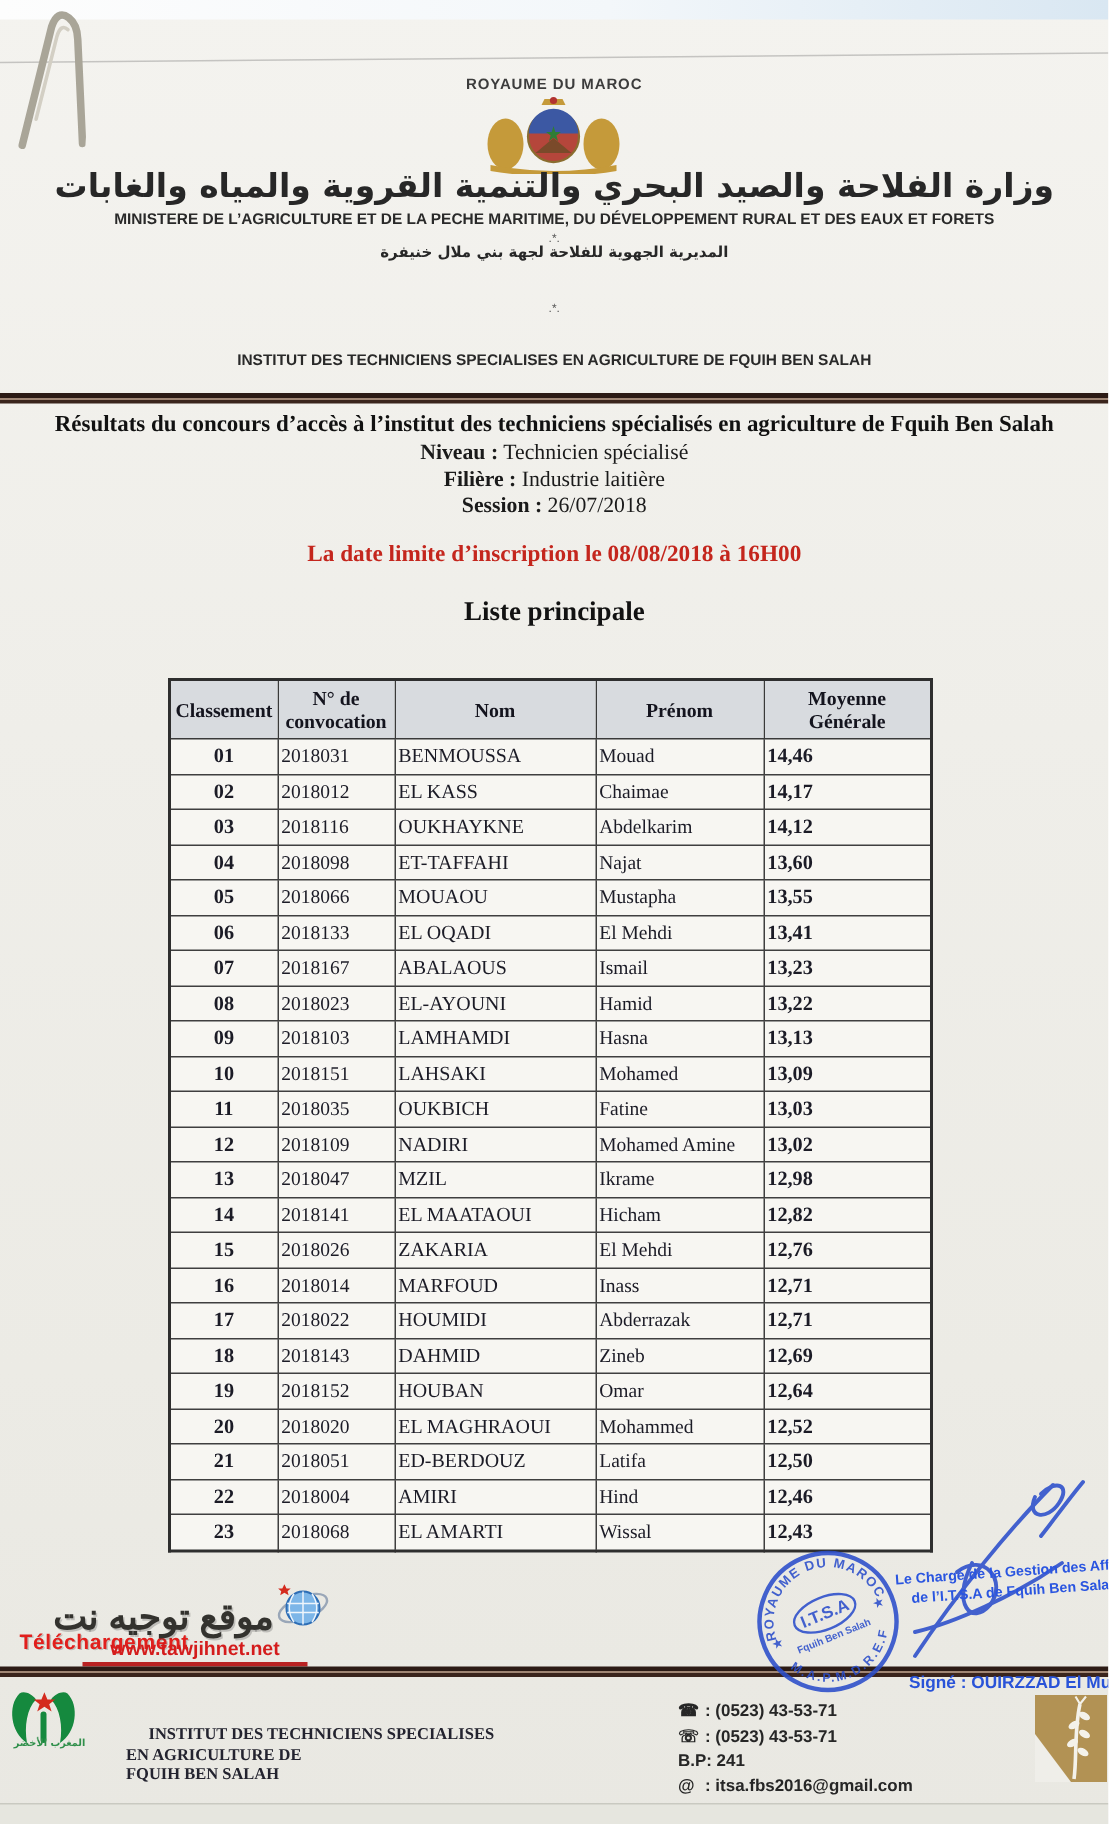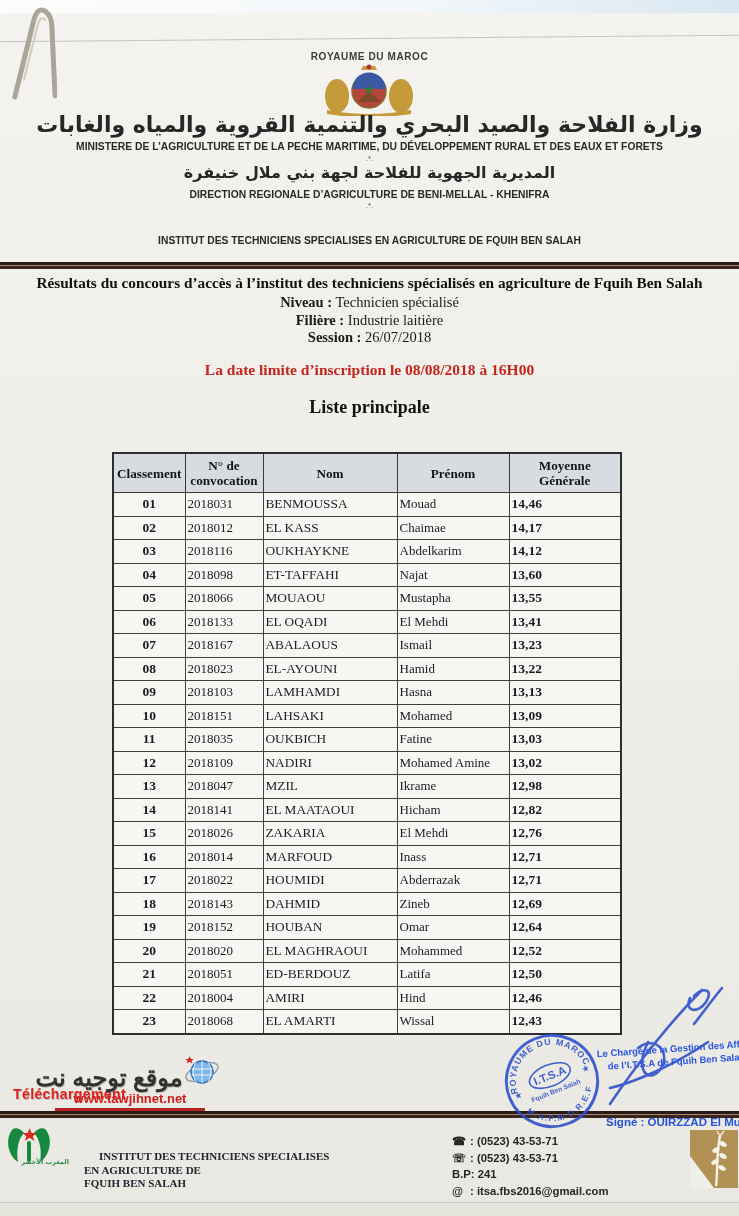--- a/index.html
+++ b/index.html
@@ -16,21 +16,21 @@
                   transform:rotate(-.5deg);}
   .scan-bottom{top:1202px;left:0;width:739px;height:14px;background:#e6e6df;border-top:1px solid #c9c9c1;}
 
   
   .kingdom{top:51px;font:600 10px "Liberation Sans",sans-serif;letter-spacing:.6px;color:#3c3c3c;}
   .emblem{top:64px;left:313px;}
   .ar1{top:112px;font-weight:700;font-size:22px;color:#272727;font-family:"DejaVu Sans",sans-serif;}
   .fr1{top:141px;font:600 10.3px "Liberation Sans",sans-serif;color:#292929;}
   .hsep{font:400 8px "Liberation Sans",sans-serif;color:#555;}
   .hsep1{top:154px;} .hsep2{top:201px;}
-  .ar2{top:163px;font-weight:700;font-size:16px;color:#272727;font-family:"DejaVu Sans",sans-serif;}
+  .ar2{top:163px;font-weight:700;font-size:10px;color:#272727;font-family:"DejaVu Sans",sans-serif;}
   .fr2{top:189px;font:600 10.3px "Liberation Sans",sans-serif;color:#292929;}
   .ar3{top:209px;font-weight:700;font-size:16px;color:#272727;font-family:"DejaVu Sans",sans-serif;}
   .fr3{top:235px;font:600 10.3px "Liberation Sans",sans-serif;color:#292929;}
 
   .rule{left:0;width:739px;height:7px;
         background:linear-gradient(180deg,#2c1b15 0%,#2c1b15 45%,#a08674 45%,#a08674 62%,#3a241c 62%,#3a241c 100%);}
   .rule-top{top:262px;} .rule-bottom{top:1111px;}
 
   
   .main-title{top:274px;font-weight:700;font-size:15.3px;color:#111;}
@@ -70,21 +70,21 @@
   .stamp{top:1032px;left:503px;transform:rotate(-22deg);opacity:.88;}
   .sig{top:984px;left:552px;}
   .charge-note{top:1040px;left:597px;width:210px;transform:rotate(-4deg);
                font:700 9.5px "Liberation Sans",sans-serif;color:#2a55e0;line-height:13px;}
   .charge-note .l2{padding-left:10px;}
   .signed{top:1116px;left:606px;width:200px;font:700 11.5px "Liberation Sans",sans-serif;color:#2953d8;
           white-space:nowrap;}
 
   
   .green-logo{top:1125px;left:4px;}
-  .green-cap{top:1158px;left:16px;width:58px;text-align:center;font:700 6.5px "DejaVu Sans",sans-serif;
+  .green-cap{top:1158px;left:4px;width:58px;text-align:center;font:700 6.5px "DejaVu Sans",sans-serif;
              color:#2f8f4a;direction:rtl;}
   .inst{top:1150px;left:84px;font:600 11px "Liberation Serif",serif;color:#23232f;line-height:13.5px;}
   .inst .i1{padding-left:15px;}
   .contact{top:1133px;left:452px;font:600 11.3px "Liberation Sans",sans-serif;color:#262626;
            line-height:16.5px;}
   .contact .ic{display:inline-block;min-width:18px;}
   .wheat-logo{top:1130px;left:690px;}
 </style>
 </head>
 <body>
@@ -110,21 +110,20 @@
     <circle cx="56" cy="27" r="17" fill="#b5463b" stroke="#8a6d2f" stroke-width="1.5"></circle>
     <path d="M39.5,25 a16.5,16.5 0 0 1 33,0 Z" fill="#3c58a3"></path>
     <polygon points="56,20 59,30 51,24 61,24 53,30" fill="#2f7d36"></polygon>
     <path d="M44,38 L56,28 L68,38 Z" fill="#7a4a2a"></path>
   </svg>
 
   <div class="abs ctr ar1">وزارة الفلاحة والصيد البحري والتنمية القروية والمياه والغابات</div>
   <div class="abs ctr fr1">MINISTERE DE L’AGRICULTURE ET DE LA PECHE MARITIME, DU DÉVELOPPEMENT RURAL ET DES EAUX ET FORETS</div>
   <div class="abs ctr hsep hsep1">.*.</div>
   <div class="abs ctr ar2">المديرية الجهوية للفلاحة لجهة بني ملال خنيفرة</div>
-  <div class="abs ctr fr2">DIRECTION REGIONALE D’AGRICULTURE DE BENI-MELLAL - KHENIFRA</div>
   <div class="abs ctr hsep hsep2">.*.</div>
   <div class="abs ctr fr3">INSTITUT DES TECHNICIENS SPECIALISES EN AGRICULTURE DE FQUIH BEN SALAH</div>
 
   <div class="abs rule rule-top"></div>
 
   <div class="abs ctr main-title">Résultats du concours d’accès à l’institut des techniciens spécialisés en agriculture de Fquih Ben Salah</div>
   <div class="abs ctr meta niveau"><b>Niveau :</b><span> Technicien spécialisé</span></div>
   <div class="abs ctr meta filiere"><b>Filière :</b><span> Industrie laitière</span></div>
   <div class="abs ctr meta session"><b>Session :</b><span> 26/07/2018</span></div>
   <div class="abs ctr deadline">La date limite d’inscription le 08/08/2018 à 16H00</div>

